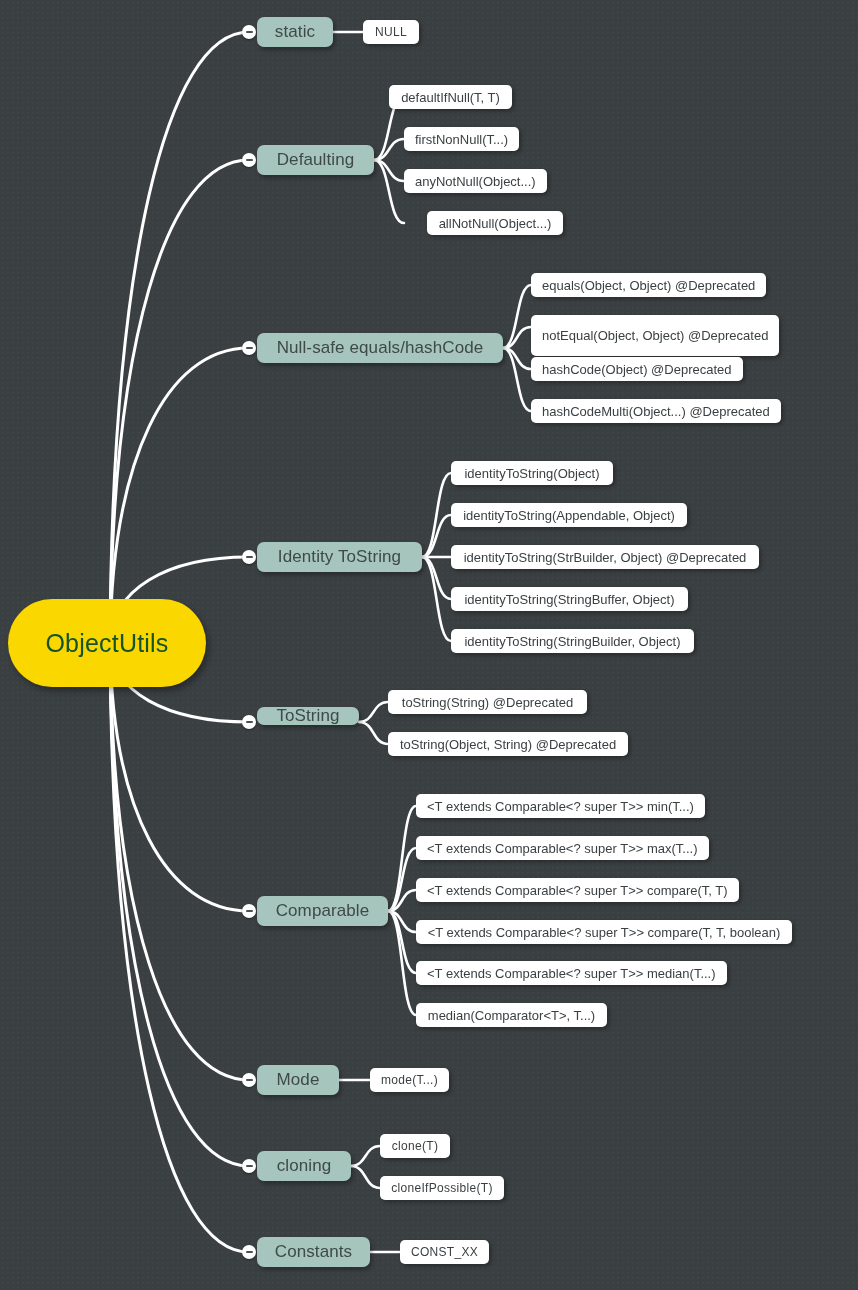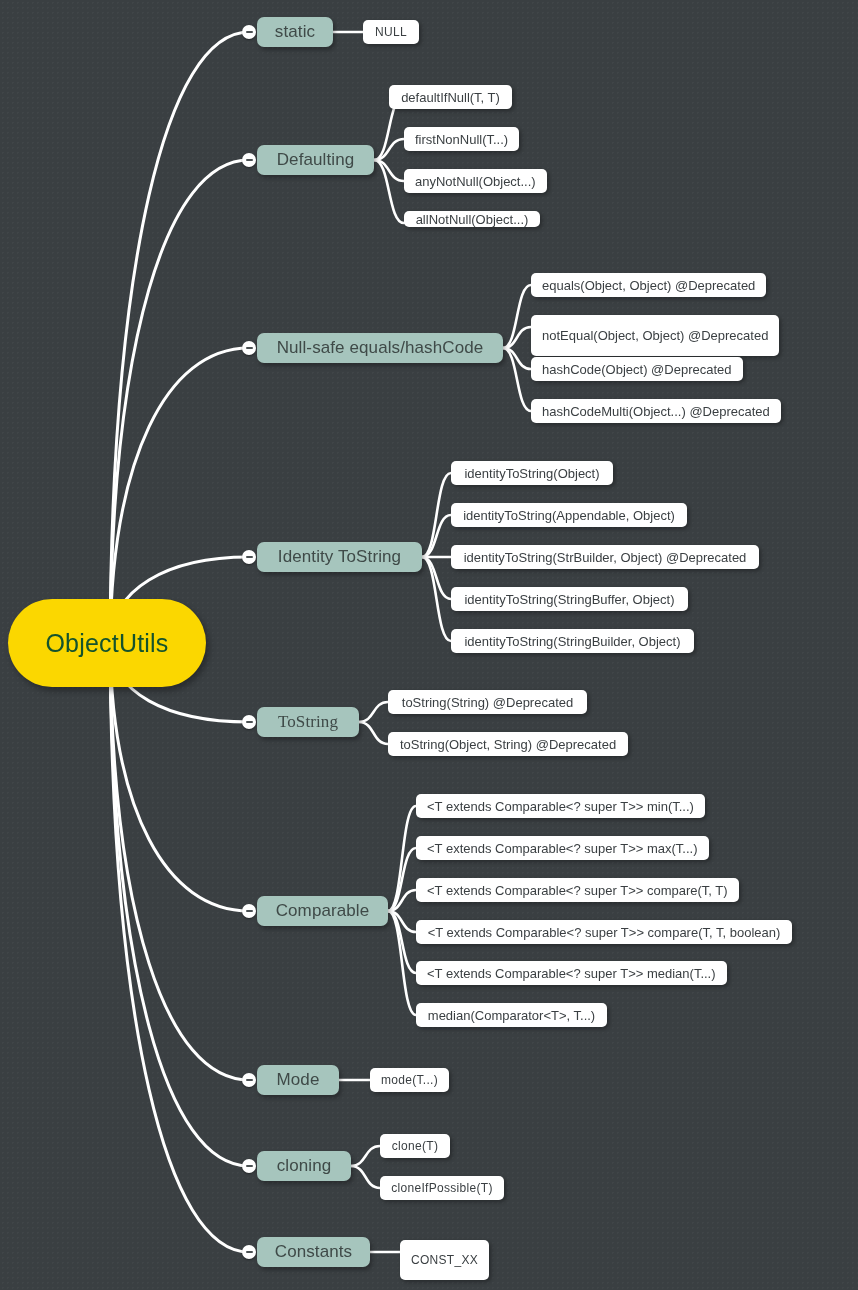--- a/index.html
+++ b/index.html
@@ -150,21 +150,21 @@
       </div>
       <div class="node leaf" style="left: 389px; top: 85px; min-width: 123px; height: 24px;">
         <span>defaultIfNull(T, T)</span>
       </div>
       <div class="node leaf" style="left: 404px; top: 127px; min-width: 115px; height: 24px;">
         <span>firstNonNull(T...)</span>
       </div>
       <div class="node leaf" style="left: 404px; top: 169px; min-width: 141px; height: 24px;">
         <span>anyNotNull(Object...)</span>
       </div>
-      <div class="node leaf" style="left: 404px; top: 211px; min-width: 136px; height: 16px;">
+      <div class="node leaf" style="left: 427px; top: 211px; min-width: 136px; height: 24px;">
         <span>allNotNull(Object...)</span>
       </div>
       <div class="node branch" style="left: 257px; top: 333px; min-width: 246px; height: 30px;">
         <span>Null-safe equals/hashCode</span>
       </div>
       <div class="node leaf" style="left: 531px; top: 273px; min-width: 232px; height: 24px;">
         <span>equals(Object, Object) @Deprecated</span>
       </div>
       <div class="node leaf" style="left: 531px; top: 315px; min-width: 245px; height: 41px;">
         <span>notEqual(Object, Object) @Deprecated</span>
@@ -186,21 +186,21 @@
       </div>
       <div class="node leaf" style="left: 451px; top: 545px; min-width: 308px; height: 24px;">
         <span>identityToString(StrBuilder, Object) @Deprecated</span>
       </div>
       <div class="node leaf" style="left: 451px; top: 587px; min-width: 237px; height: 24px;">
         <span>identityToString(StringBuffer, Object)</span>
       </div>
       <div class="node leaf" style="left: 451px; top: 629px; min-width: 243px; height: 24px;">
         <span>identityToString(StringBuilder, Object)</span>
       </div>
-      <div class="node branch" style="left: 257px; top: 707px; min-width: 102px; height: 30px; font-family: Liberation Serif, serif;">
+      <div class="node branch" style="left: 257px; top: 707px; min-width: 102px; height: 18px;">
         <span>ToString</span>
       </div>
       <div class="node leaf" style="left: 388px; top: 690px; min-width: 199px; height: 24px;">
         <span>toString(String) @Deprecated</span>
       </div>
       <div class="node leaf" style="left: 388px; top: 732px; min-width: 240px; height: 24px;">
         <span>toString(Object, String) @Deprecated</span>
       </div>
       <div class="node branch" style="left: 257px; top: 896px; min-width: 131px; height: 30px;">
         <span>Comparable</span>
@@ -234,21 +234,21 @@
       </div>
       <div class="node leaf small" style="left: 380px; top: 1134px; min-width: 70px; height: 24px;">
         <span>clone(T)</span>
       </div>
       <div class="node leaf small" style="left: 380px; top: 1176px; min-width: 124px; height: 24px;">
         <span>cloneIfPossible(T)</span>
       </div>
       <div class="node branch" style="left: 257px; top: 1237px; min-width: 113px; height: 30px;">
         <span>Constants</span>
       </div>
-      <div class="node leaf small" style="left: 400px; top: 1240px; min-width: 86px; height: 40px;">
+      <div class="node leaf small" style="left: 400px; top: 1240px; min-width: 86px; height: 24px;">
         <span>CONST_XX</span>
       </div>
       <div class="toggle" style="left: 242px; top: 25px;"></div>
       <div class="toggle" style="left: 242px; top: 153px;"></div>
       <div class="toggle" style="left: 242px; top: 341px;"></div>
       <div class="toggle" style="left: 242px; top: 550px;"></div>
       <div class="toggle" style="left: 242px; top: 715px;"></div>
       <div class="toggle" style="left: 242px; top: 904px;"></div>
       <div class="toggle" style="left: 242px; top: 1073px;"></div>
       <div class="toggle" style="left: 242px; top: 1159px;"></div>

